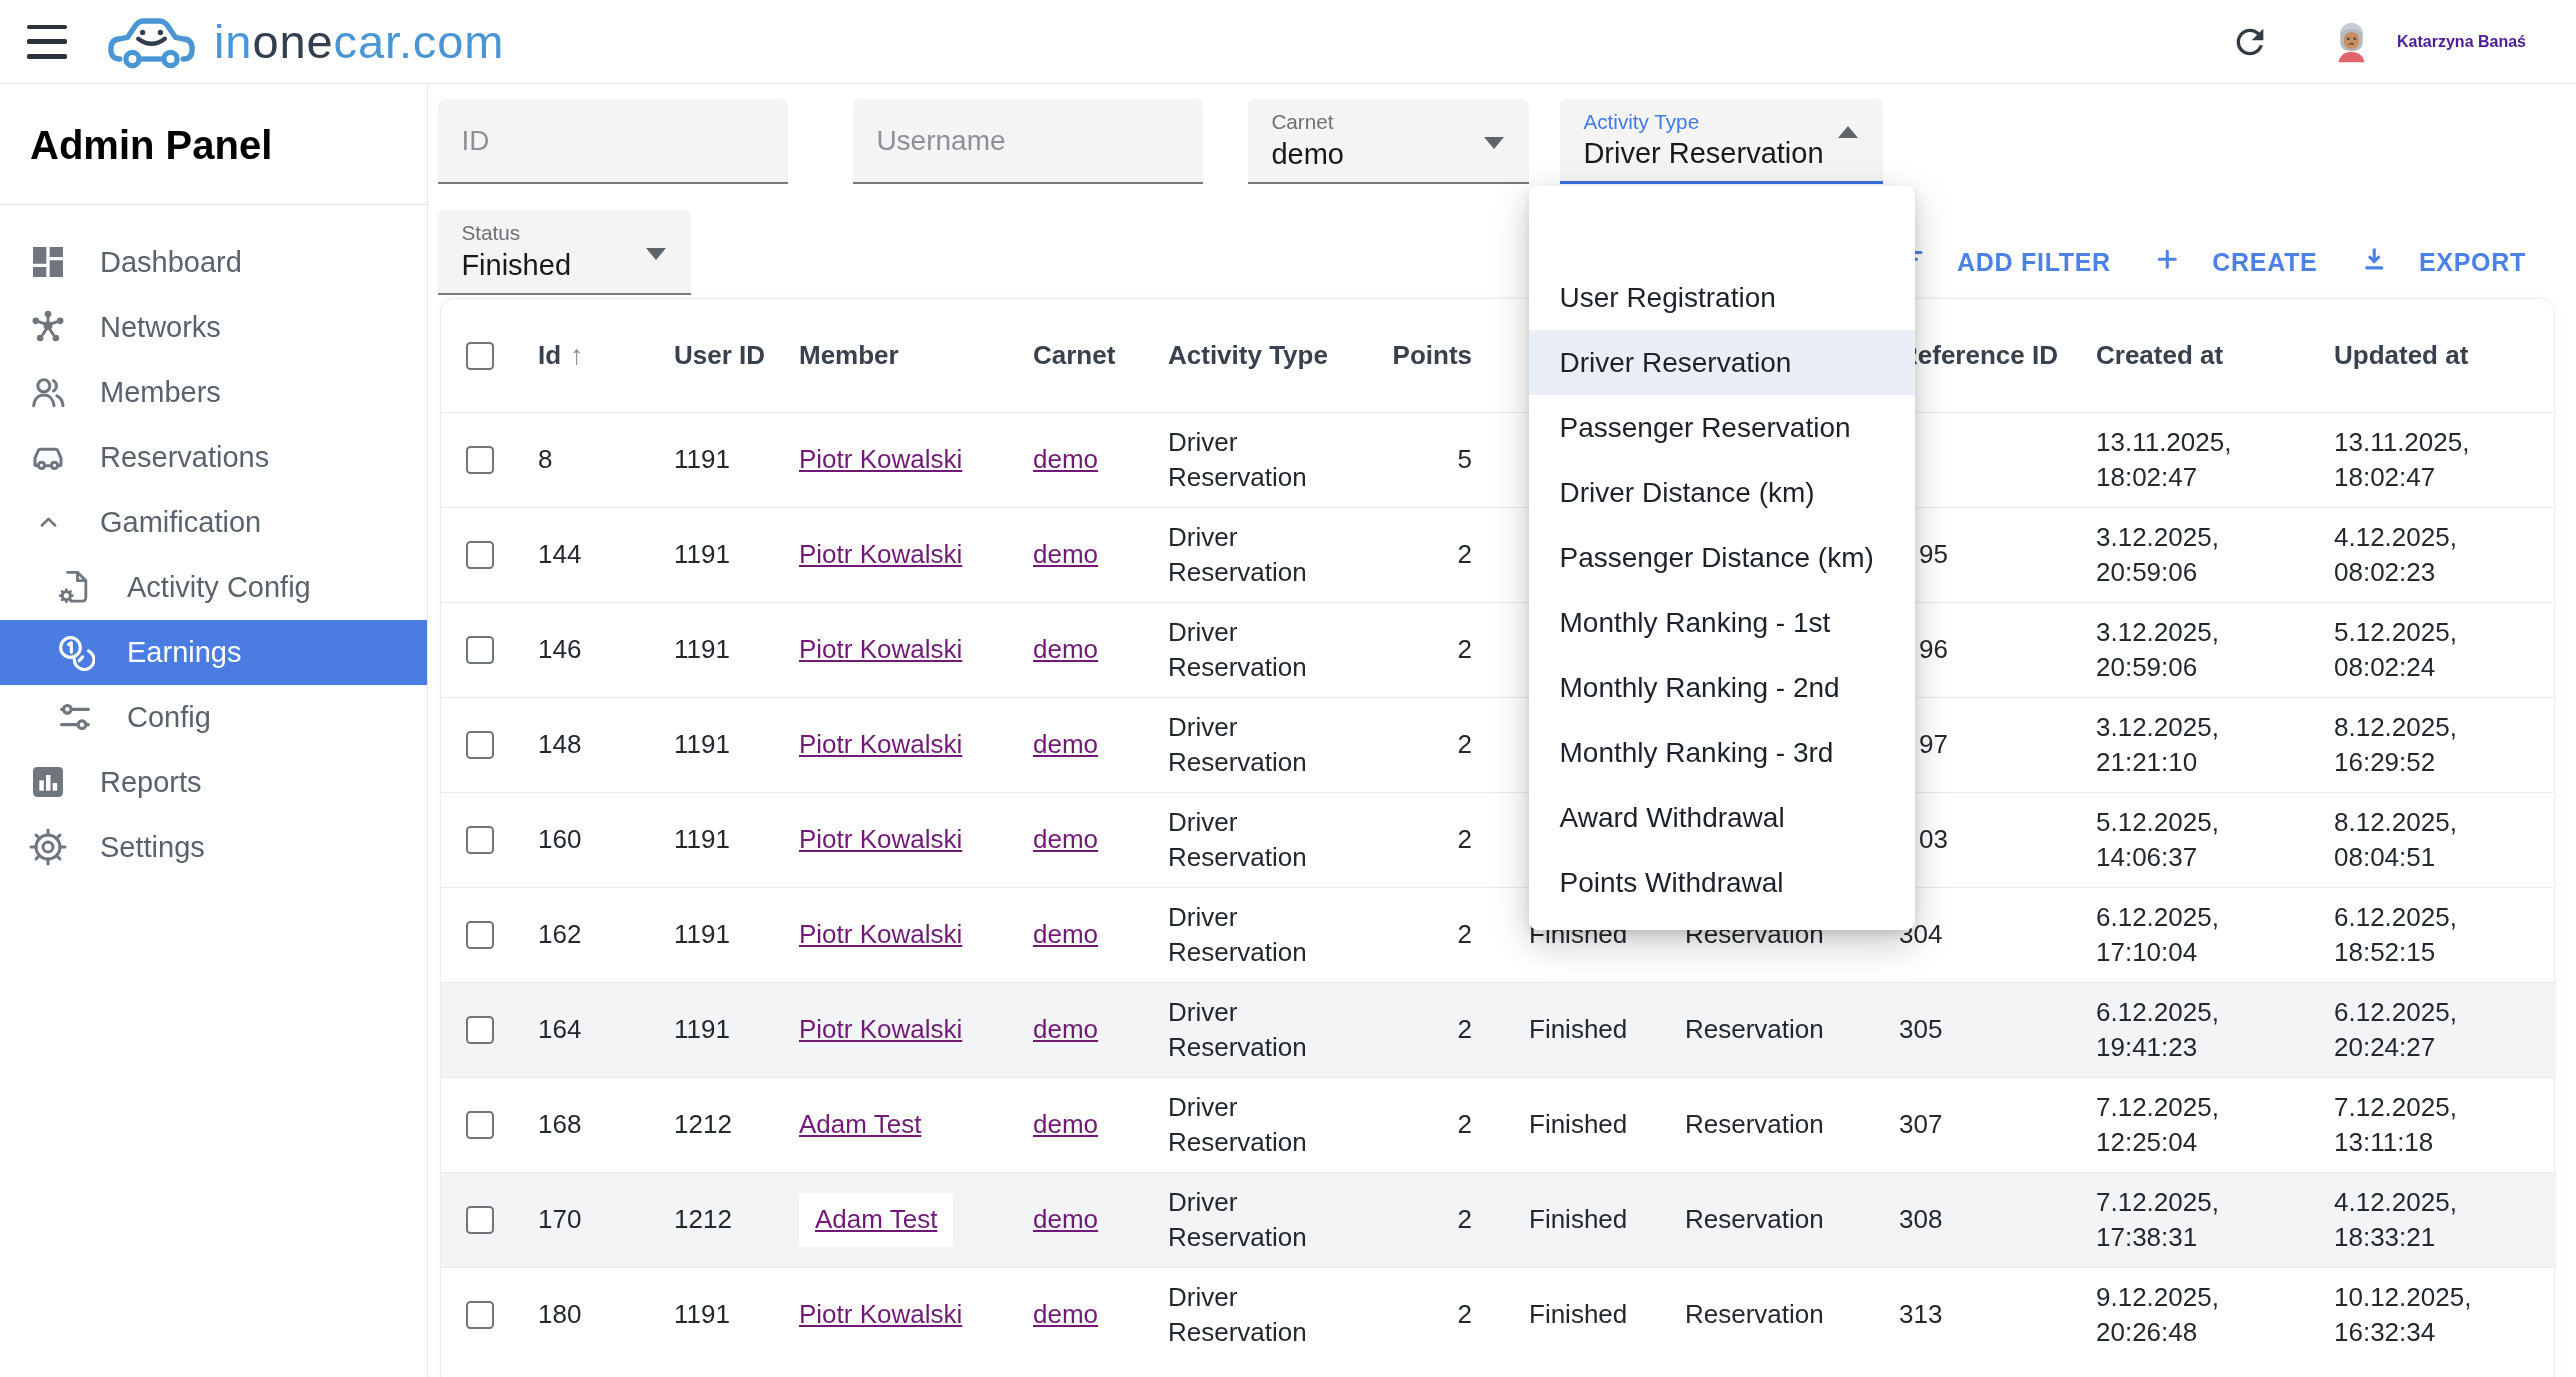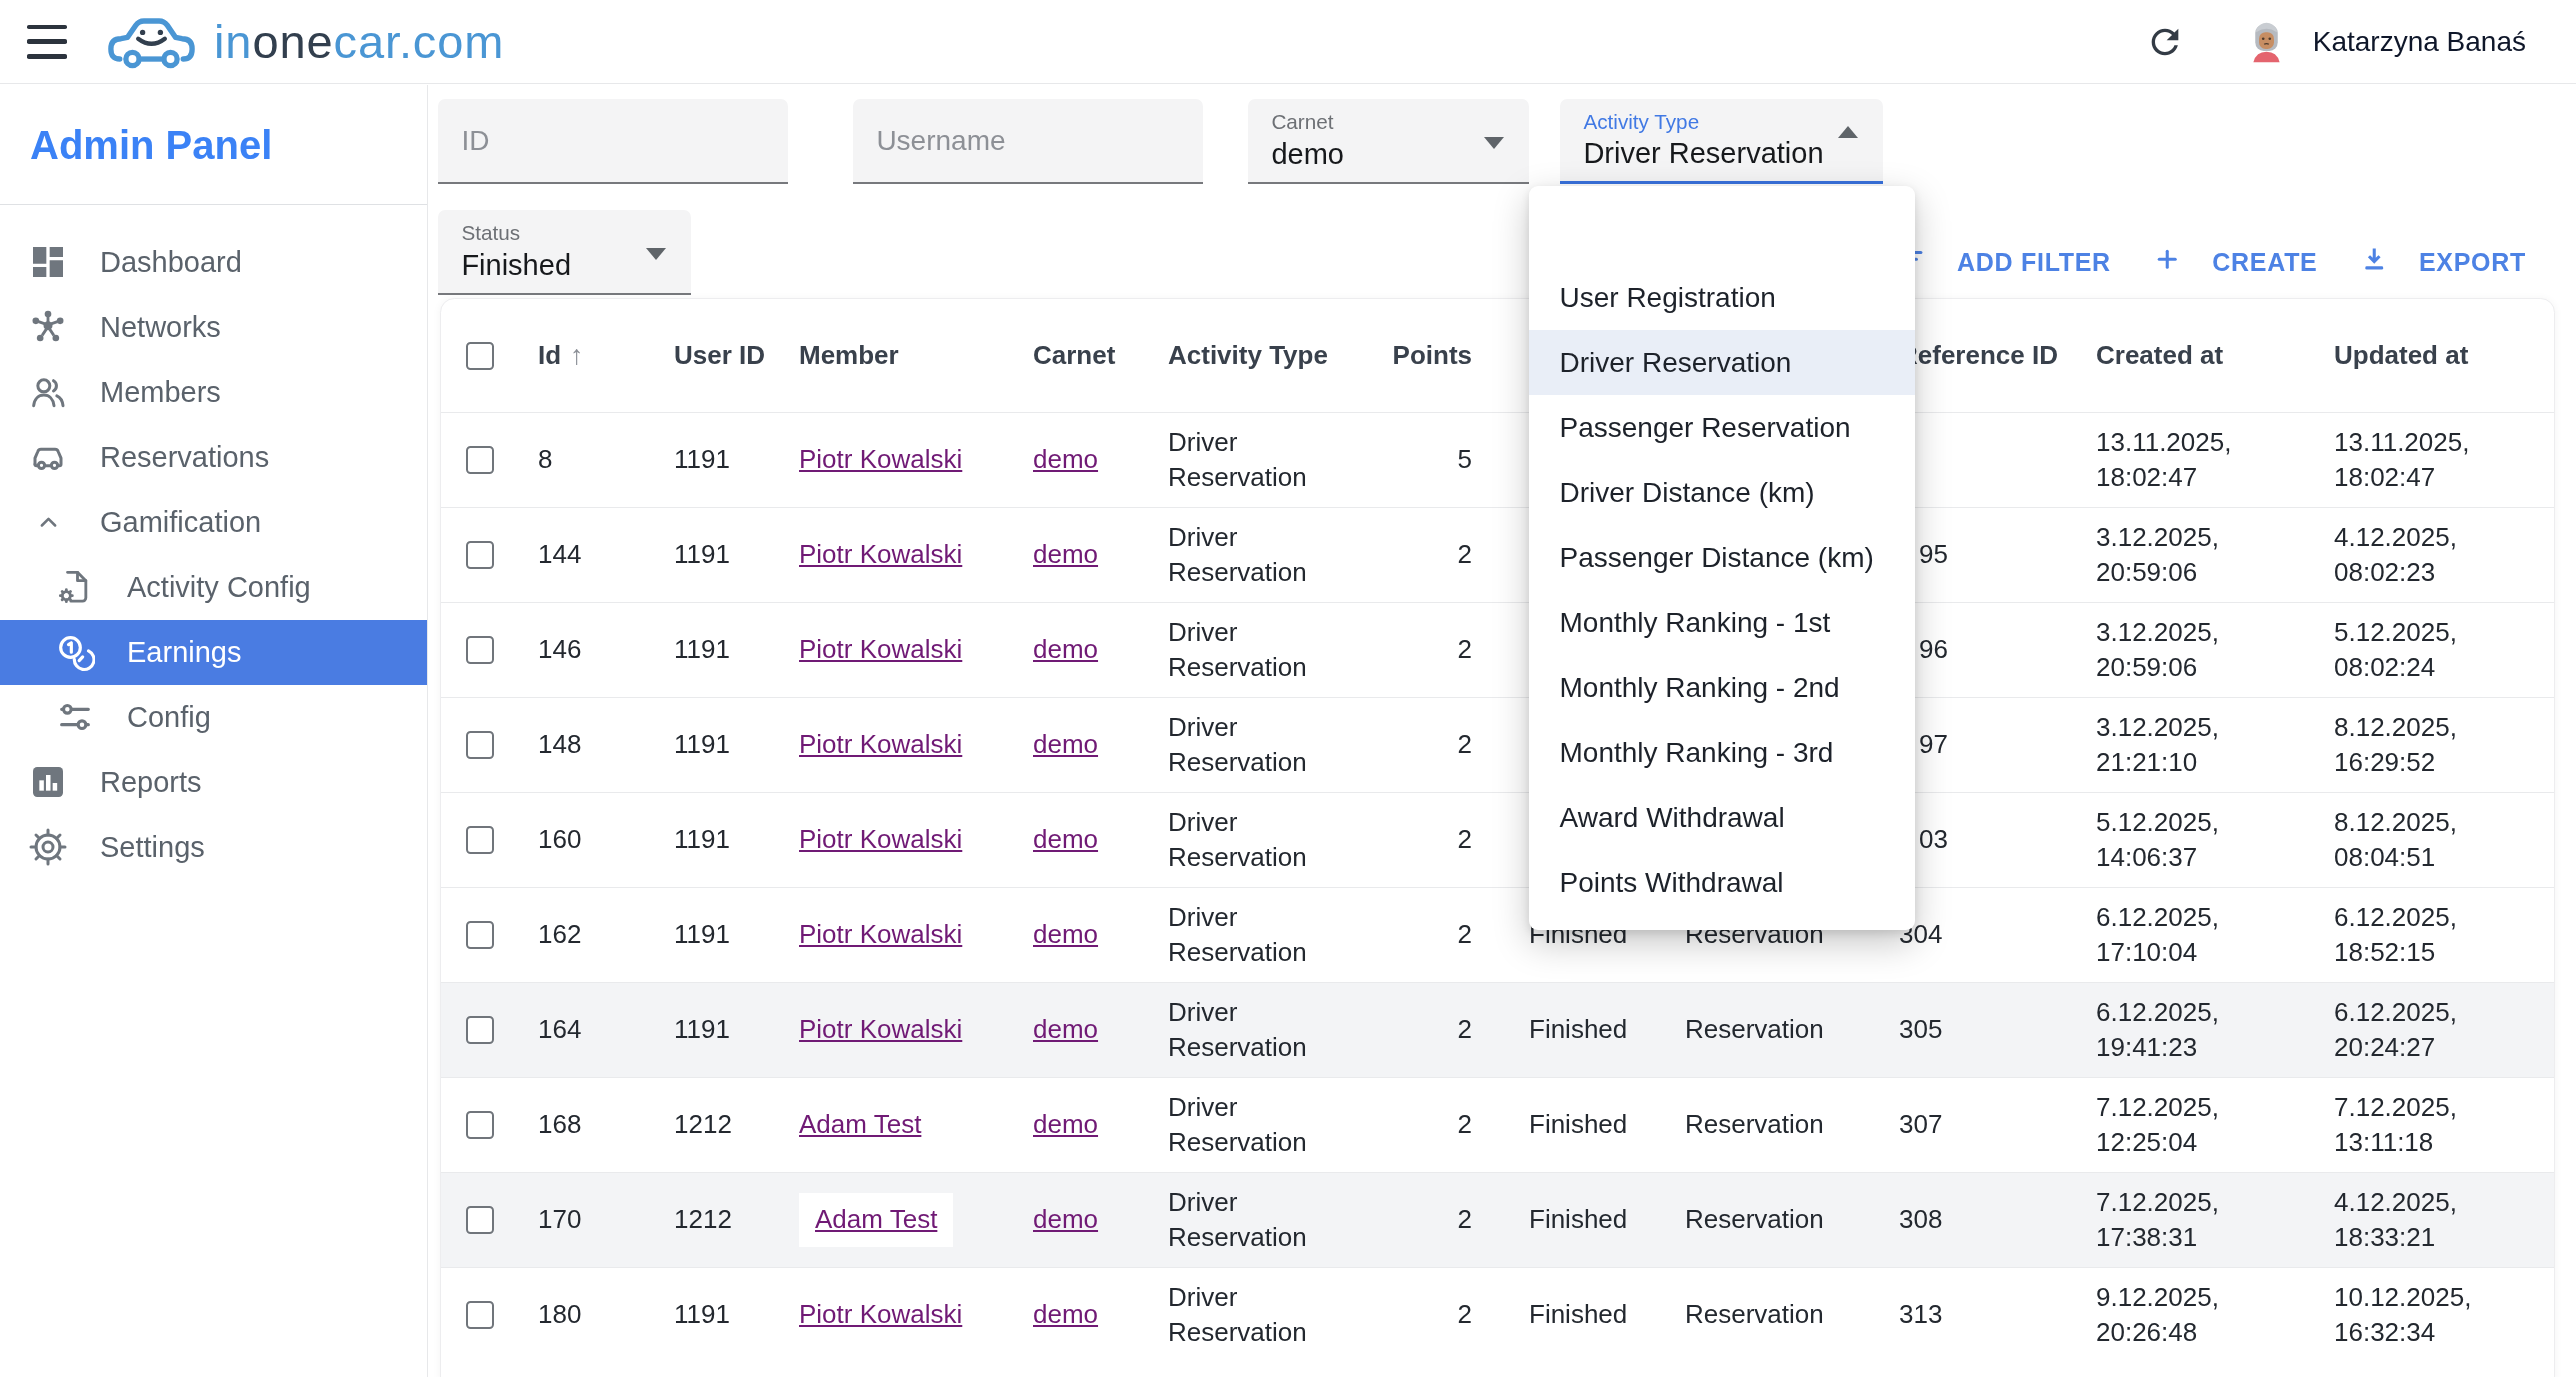--- a/index.html
+++ b/index.html
@@ -14,26 +14,26 @@
                justify-content:space-between; cursor:pointer; }
   .hamburger div { height:4.5px; background:#2c333d; border-radius:1.8px; }
   .brand { display:flex; align-items:center; margin-left:38px; }
   .brand svg { width:93px; height:66px; }
   .brand-text { font-size:47px; letter-spacing:0.9px; margin-left:16px; font-weight:400; }
   .brand-text .b1 { color:#4a96d4; }
   .brand-text .b2 { color:#323f4e; }
   .topbar-right { margin-left:auto; display:flex; align-items:center; margin-right:50px; }
   .refresh { width:40px; height:40px; margin-right:59px; cursor:pointer; }
   .avatar { width:45px; height:45px; margin-right:23.4px; }
-  .user-name { font-size:28px; color:#0f172a; }
+  .user-name { font-size:16px; color:#4c1d95;font-weight:bold; }
 
   
   .sidebar { position:absolute; left:0; top:85px; width:428px; height:1292px; background:#fff;
              border-right:1.8px solid #e7e8ea; z-index:40; }
-  .side-title { font-size:40px; font-weight:bold; color:#3b82f6; margin:38px 0 0 30px; }
+  .side-title { font-size:40px; font-weight:bold; color:#000000; margin:38px 0 0 30px; }
   .side-divider { height:0.9px; background:#dfe1e4; margin-top:36px; }
   .side-menu { margin-top:25px; }
   .side-item { height:65px; display:flex; align-items:center; cursor:pointer; color:#5a626b; }
   .side-item .side-icon { width:40px; height:40px; flex:0 0 40px; margin-left:28px; color:#6f767e;
                           display:flex; align-items:center; justify-content:center; }
   .side-item.sub .side-icon { margin-left:55px; }
   .side-item .side-label { margin-left:32px; font-size:29px; }
   .side-item.active { background:#4a7ce2; color:#fff; }
   .side-item.active .side-icon { color:#fff; }
   .side-icon svg { width:40px; height:40px; }

